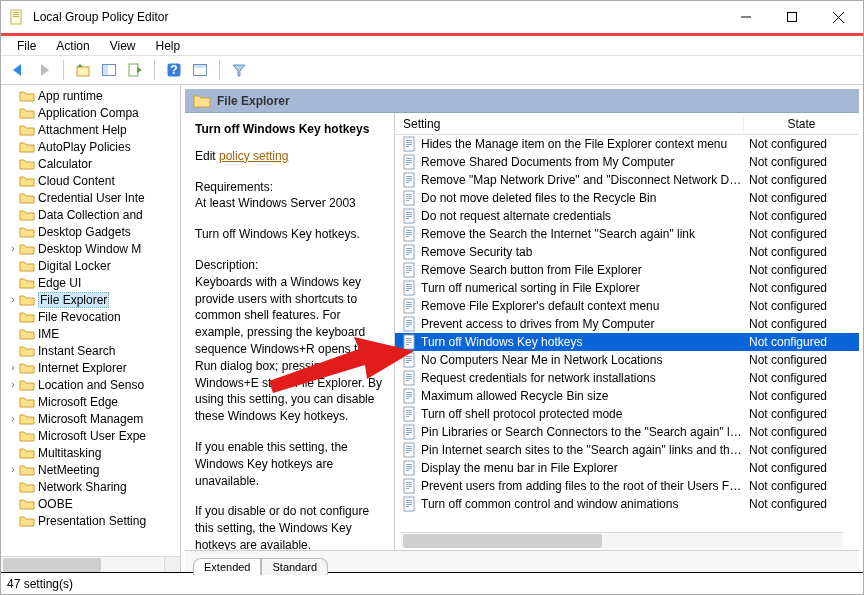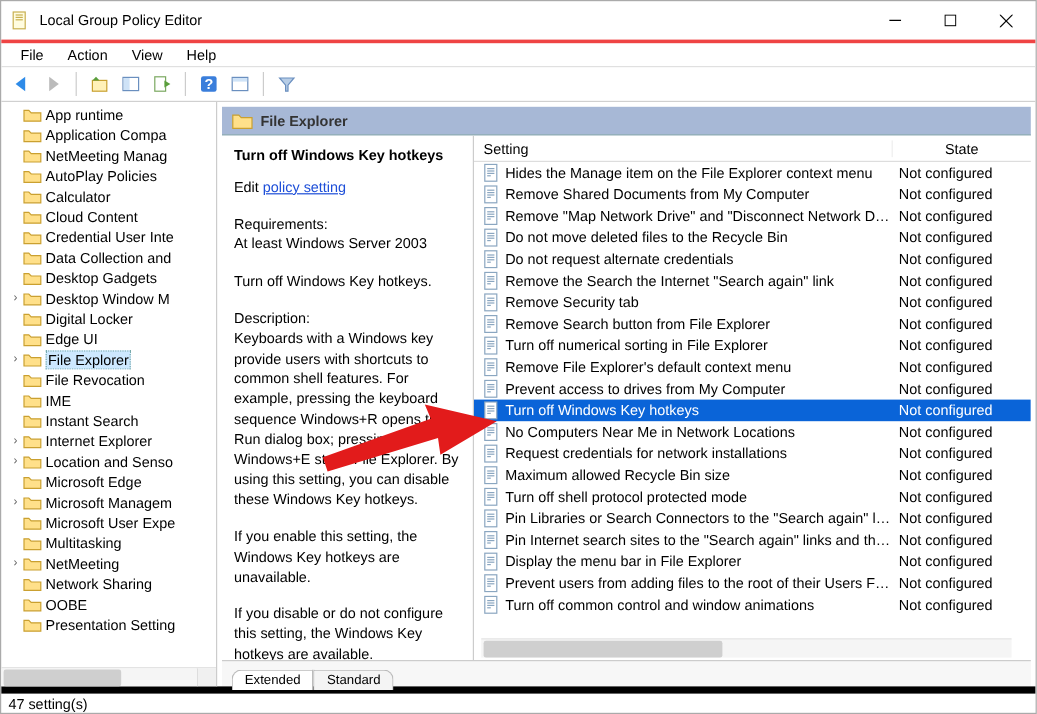--- a/index.html
+++ b/index.html
@@ -22,37 +22,37 @@
     .tree-row .fld { width:16px; height:14px; margin-right:3px; display:inline-flex; }
     .tree-row .lbl { }
     .tree-row.sel .lbl { background:#cde8ff; border:1px dotted #7aa; padding:0 1px; }
     .rightpane { flex:1; display:flex; flex-direction:column; min-width:0; }
     .headerbar { height:24px; background:#a7b8d6; display:flex; align-items:center; padding-left:8px; gap:6px; color:#fff; font-weight:600; border-bottom:1px solid #8aa; margin:4px 4px 0 4px; }
     .headerbar .fld { width:18px; height:16px; display:inline-flex; }
     .headerbar span {color:#333;}
     .split { flex:1; display:flex; min-height:0; margin:0 4px; background:#fff; }
     .descpane { width:210px; border-right:1px solid #ccc; padding:8px 10px; line-height:1.4; overflow:hidden; }
     .descpane .dt { font-weight:600; margin-bottom:10px; }
-    .descpane a { color:#1d4ed8; text-decoration:underline; }
+    .descpane a { color:#a16207; text-decoration:underline; }
     .listpane { flex:1; display:flex; flex-direction:column; min-width:0; position:relative; }
     .colhead { height:22px; display:flex; align-items:center; border-bottom:1px solid #ddd; }
     .colhead .c1 { flex:1; padding-left:8px; }
     .colhead .c2 { width:116px; text-align:center; border-left:1px solid #eee; }
     .list { overflow:hidden; }
     .lr { height:18px; display:flex; align-items:center; }
     .lr.sel { background:#0a64d8; color:#fff; }
     .lr .ic { width:16px; margin:0 4px 0 6px; display:inline-flex; }
     .lr .t { flex:1; white-space:nowrap; overflow:hidden; text-overflow:ellipsis; }
     .lr .s { width:116px; padding-left:6px; }
     .tabstrip { height:22px; display:flex; align-items:flex-end; padding-left:8px; gap:0; border-top:1px solid #ccc; background:#f7f7f7; margin:0 4px 0 4px;}
     .tab { padding:2px 10px; border:1px solid #bbb; border-bottom:none; background:#fff; font-size:11px; position:relative; top:3px;}
     .tab.inactive { background:#f4f4f4;}
     .tab:last-child { border-top-right-radius:8px; }
     .tab:first-child { border-top-left-radius:8px; }
-    .statusbar { height:22px; border-top:6px solid #000000; padding:2px 6px; display:flex; align-items:flex-start; font-size:11px; }
+    .statusbar { height:22px; border-top:1px solid #000000; padding:2px 6px; display:flex; align-items:center; font-size:11px; }
     .arrow-overlay { position:absolute; pointer-events:none; z-index:50;}
     .hscroll { height:16px; border-top:1px solid #ddd; display:flex; }
     .hs-tr { width:16px; background:#f0f0f0; border-left:1px solid #ddd; }
     .hs-trk { flex:1; background:#f5f5f5; position:relative; }
     .hs-th { position:absolute; height:14px; top:1px; background:#cfcfcf; border-radius:2px;}
   </style>
 </head>
 <body>
 
 <div class="titlebar">
@@ -164,21 +164,21 @@
           </span>
           <span class="lbl">Application Compa</span>
         </div>
         <div class="tree-row">
           <span class="exp"></span>
           <span class="fld">
             <svg viewBox="0 0 16 14">
               <path d="M1 3 L5 3 L7 5 L15 5 L15 12 L1 12 Z" fill="#ffe08a" stroke="#caa030"></path>
             </svg>
           </span>
-          <span class="lbl">NetMeeting Manag</span>
+          <span class="lbl">Attachment Help</span>
         </div>
         <div class="tree-row">
           <span class="exp"></span>
           <span class="fld">
             <svg viewBox="0 0 16 14">
               <path d="M1 3 L5 3 L7 5 L15 5 L15 12 L1 12 Z" fill="#ffe08a" stroke="#caa030"></path>
             </svg>
           </span>
           <span class="lbl">AutoPlay Policies</span>
         </div>

